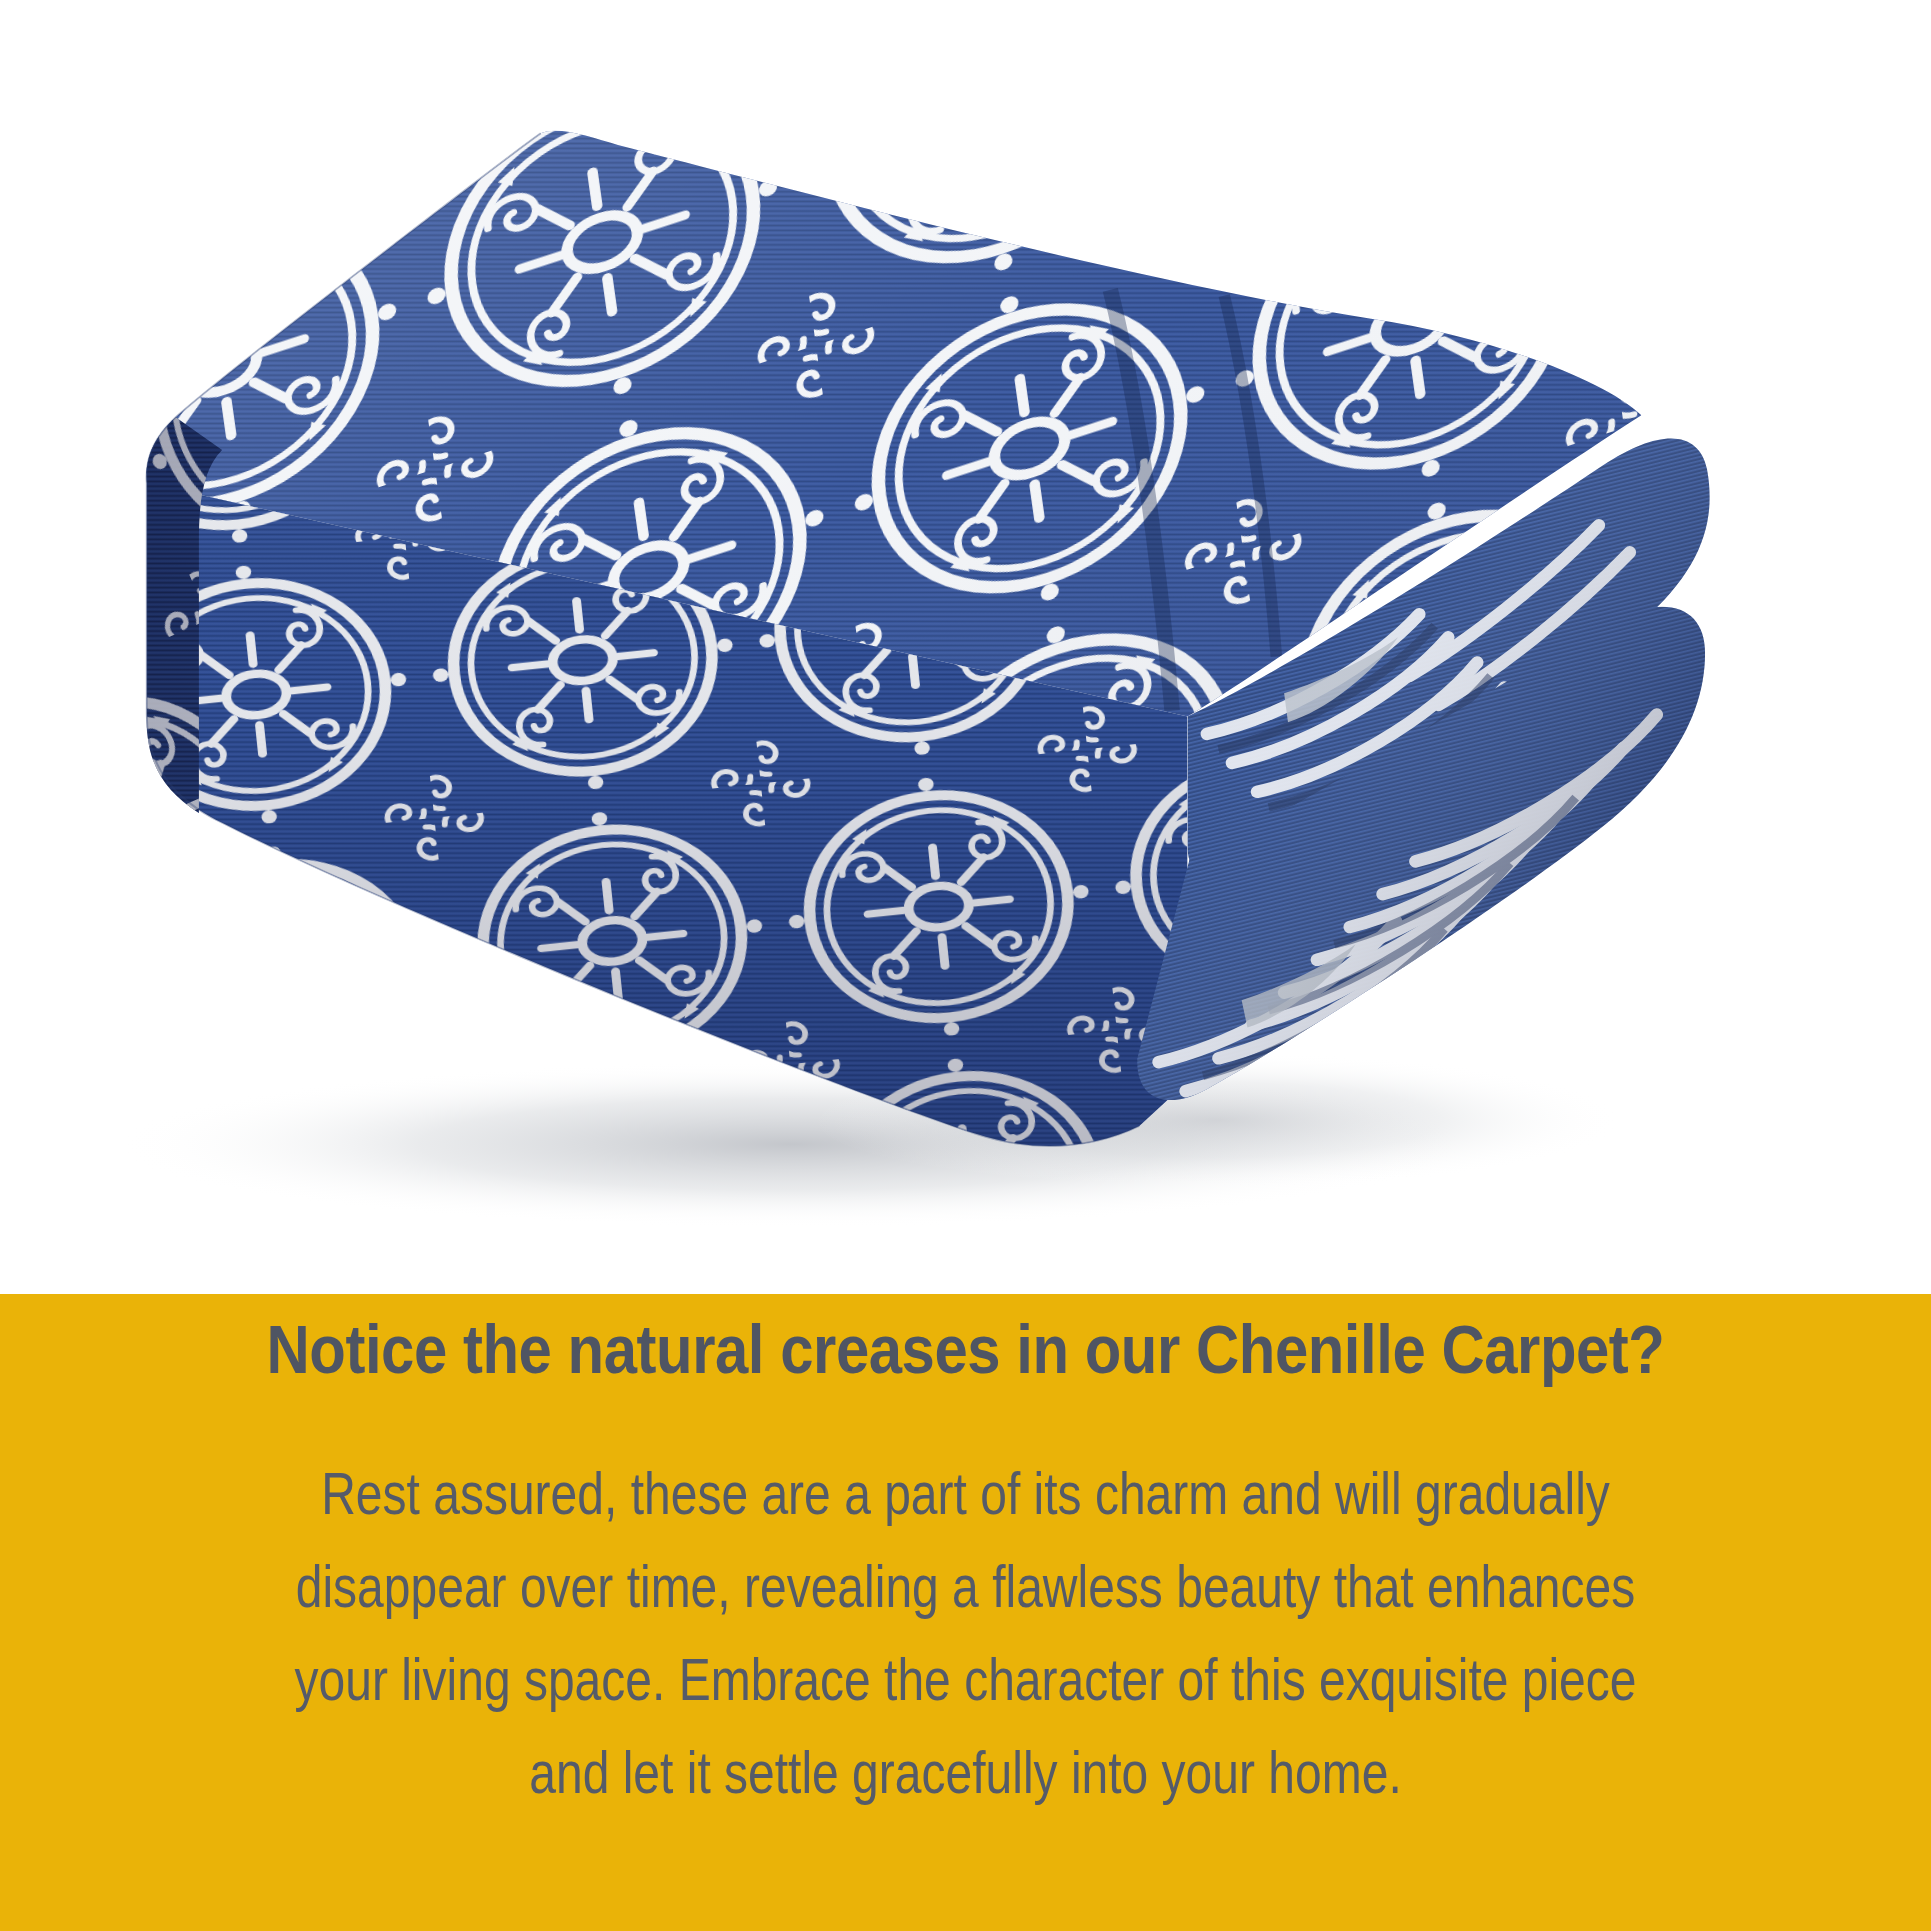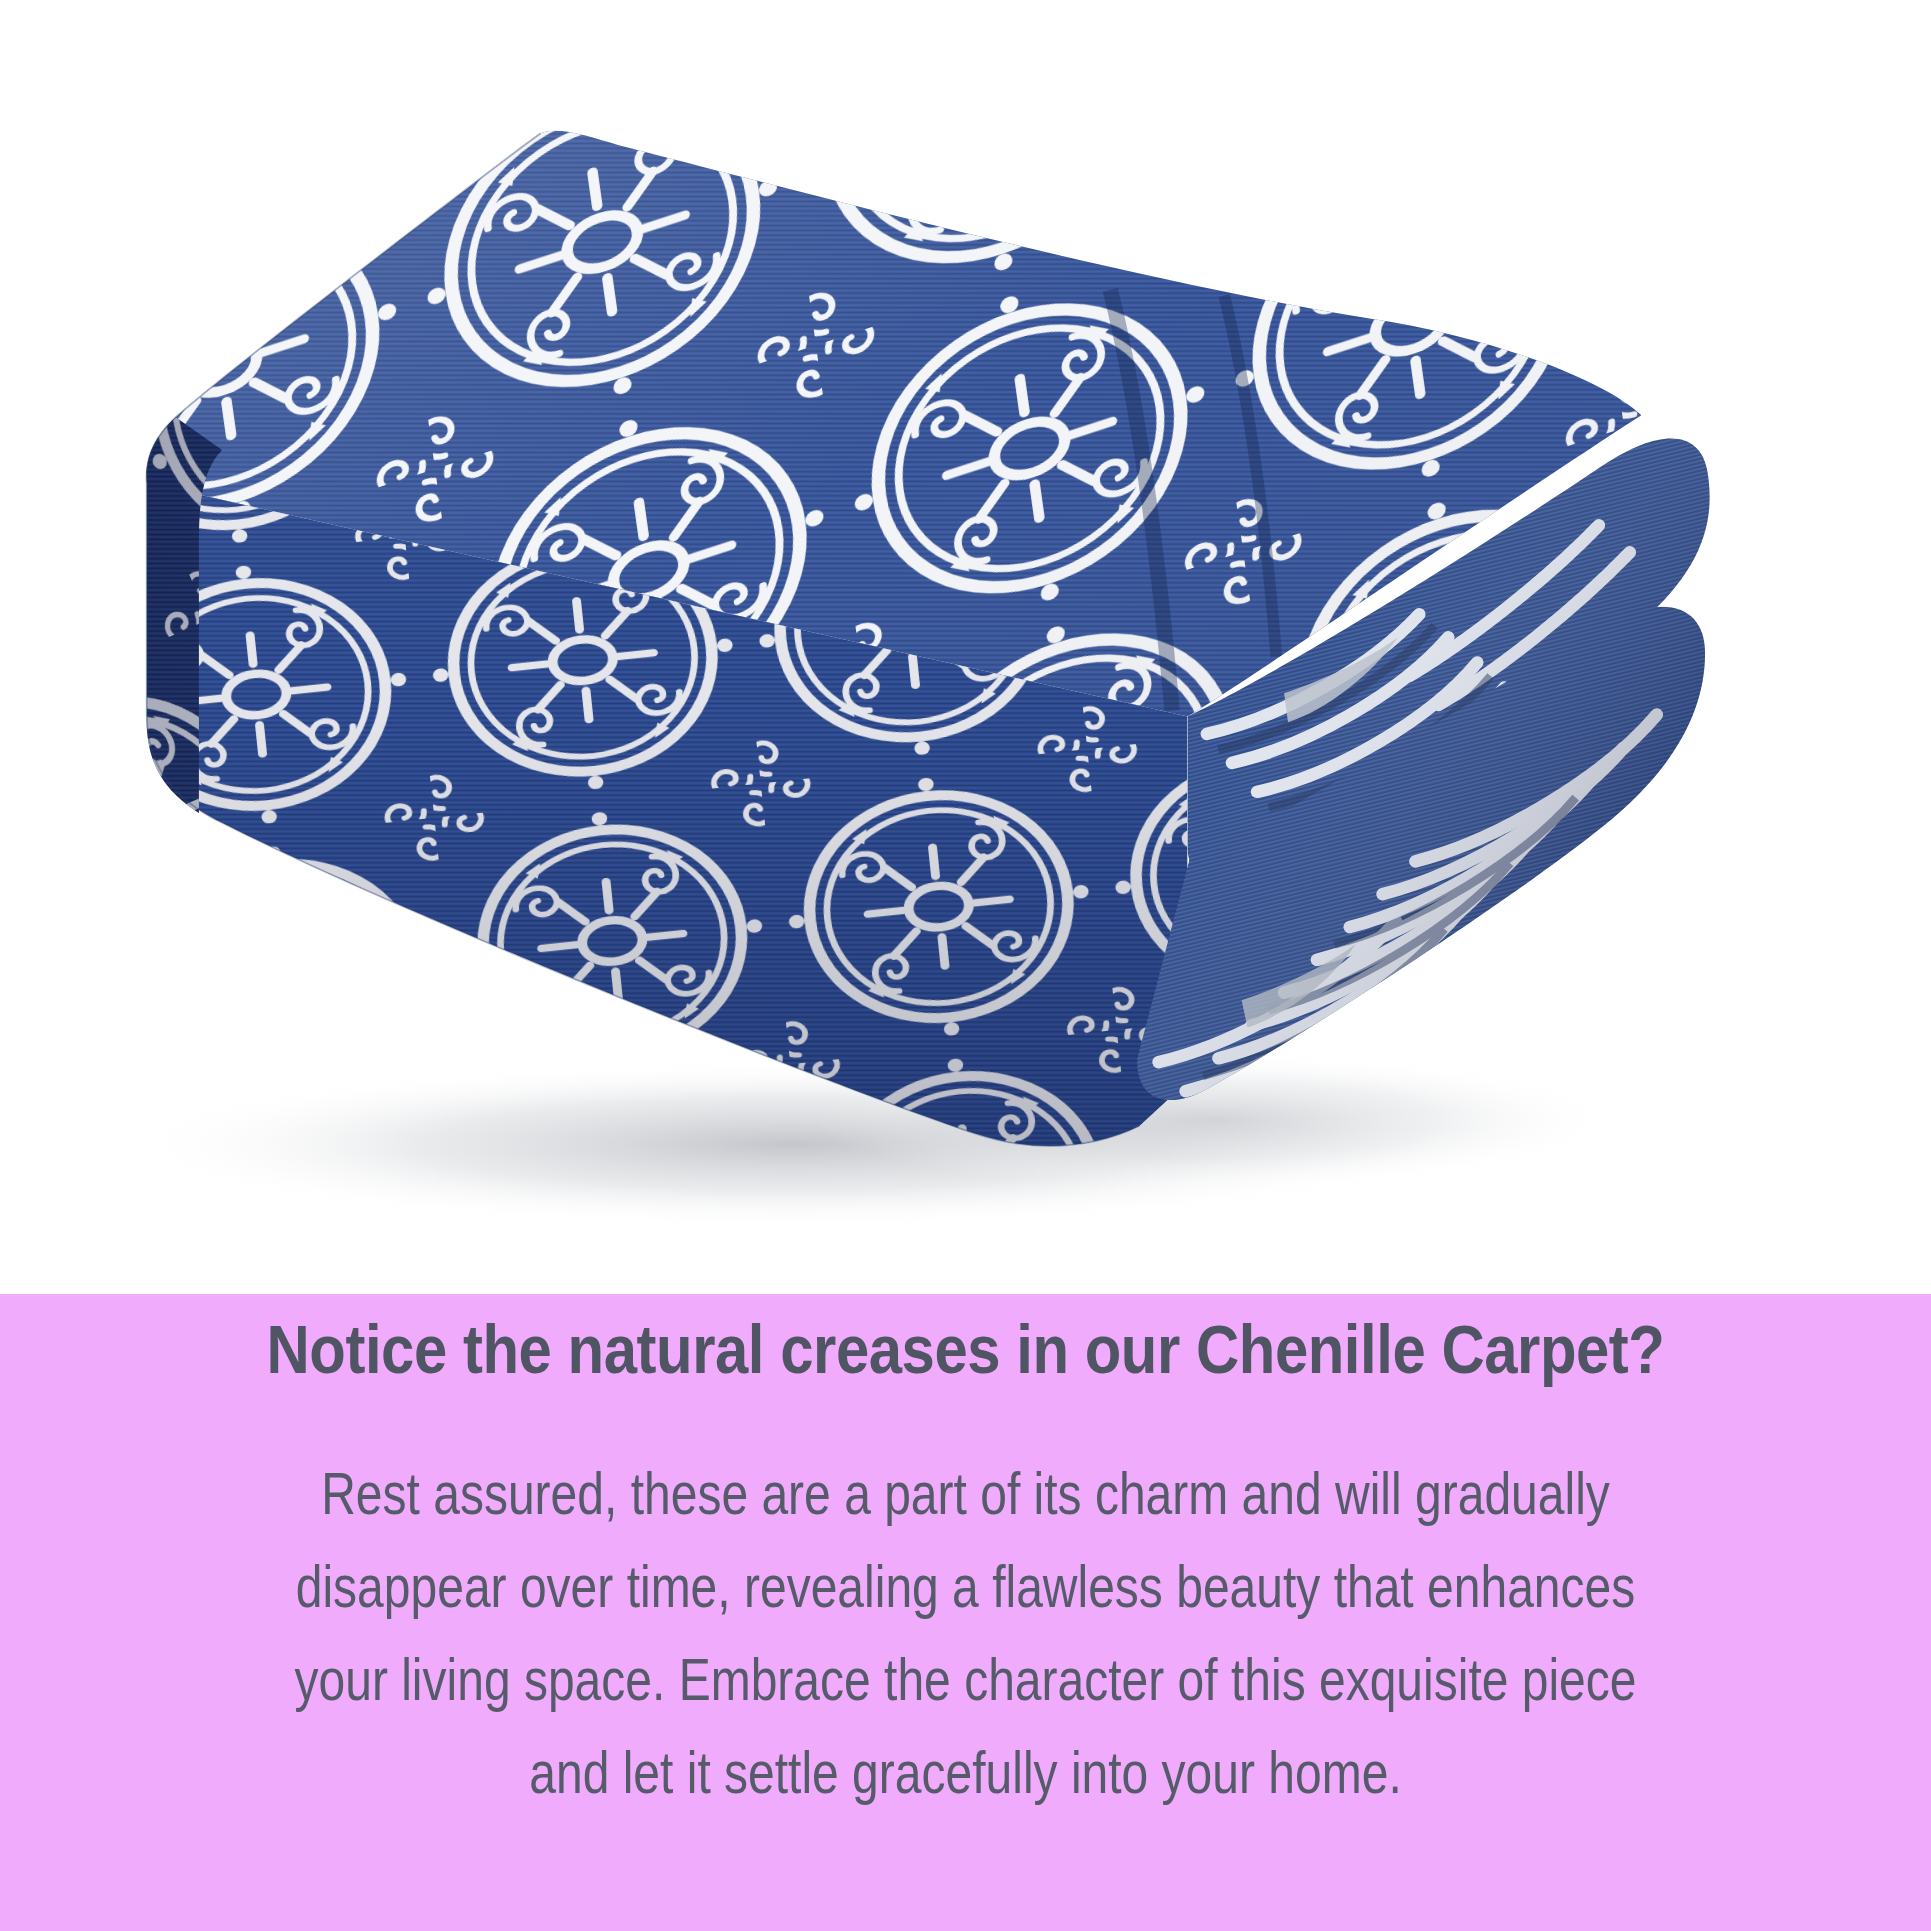--- a/index.html
+++ b/index.html
@@ -8,21 +8,21 @@
     padding: 0;
     background: #ffffff;
   }
   body {
     font-family: "Liberation Sans", sans-serif;
   }
   #page {
     position: relative;
     width: 1931px;
     height: 1931px;
-    background: #f0abfc;
+    background: #eab308;
     overflow: hidden;
   }
 
   
   #product-photo {
     position: absolute;
     left: 0;
     top: 0;
     width: 1931px;
     height: 1294px;

